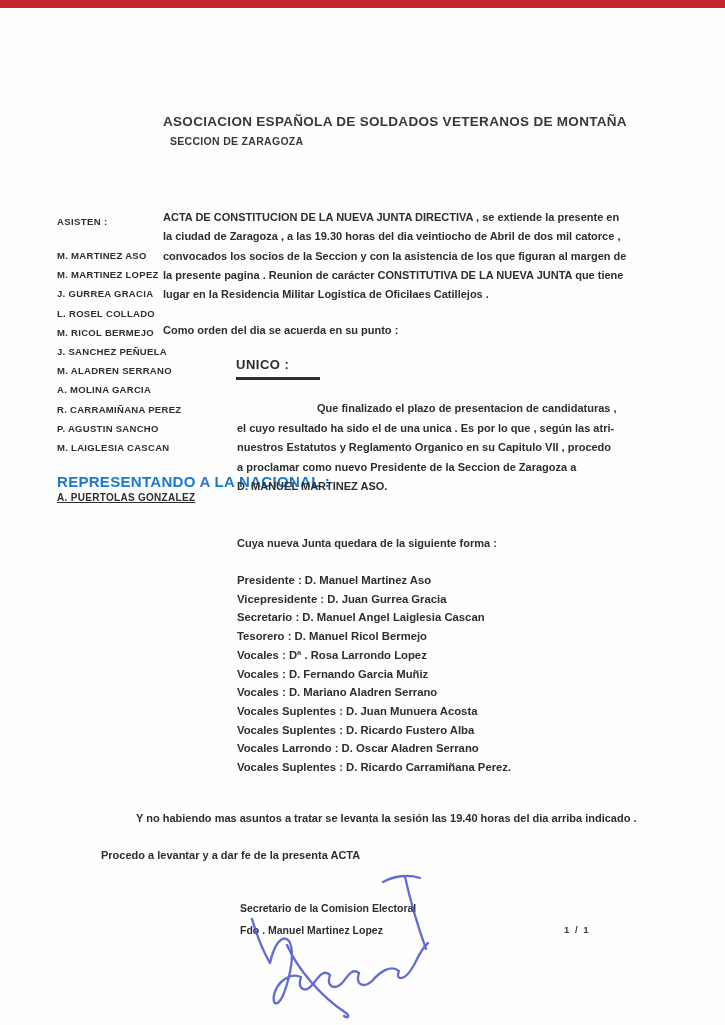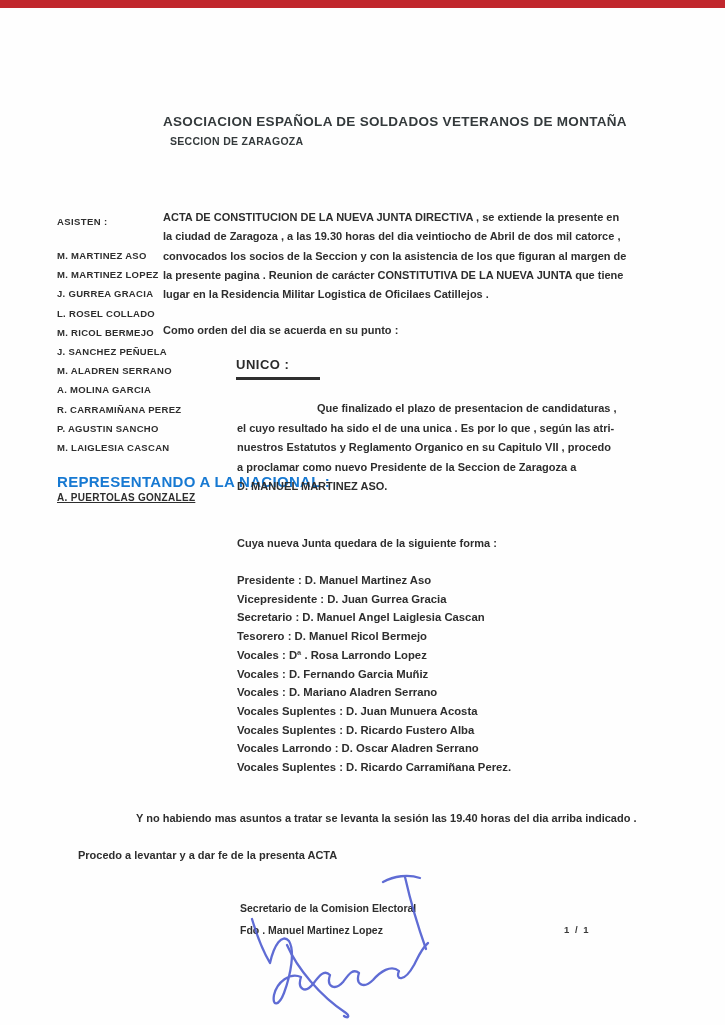--- a/index.html
+++ b/index.html
@@ -23,21 +23,21 @@
   .rep-name{left:57px;top:492px;font-size:10px;letter-spacing:.3px;text-decoration:underline;}
   .para1{left:163px;top:208px;font-size:11px;line-height:19.3px;}
   .order-line{left:163px;top:324px;font-size:11px;}
   .unico{left:236px;top:357px;width:84px;font-size:13px;letter-spacing:.5px;
          border-bottom:3.5px solid #2f2f2f;padding-bottom:5px;color:#2b2b2b;}
   .para2{left:237px;top:399px;font-size:11px;line-height:19.6px;}
   .para2 div:first-child{padding-left:80px;}
   .junta-intro{left:237px;top:537px;font-size:11px;}
   .positions{left:237px;top:571px;font-size:11.3px;line-height:18.7px;}
   .closing1{left:88px;top:812px;font-size:11px;margin-left:48px;}
-  .closing2{left:78px;top:849px;font-size:11px;}
+  .closing2{left:101px;top:849px;font-size:11px;}
   .sig-role{left:240px;top:902px;font-size:10.5px;}
   .sig-fdo{left:240px;top:924px;font-size:10.5px;}
   .page-num{left:564px;top:924px;font-size:9.5px;letter-spacing:1.5px;color:#3a3a3a;}
   #signature-svg{position:absolute;left:0;top:0;pointer-events:none;}
 </style>
 </head>
 <body>
 
 <div class="page">
 

